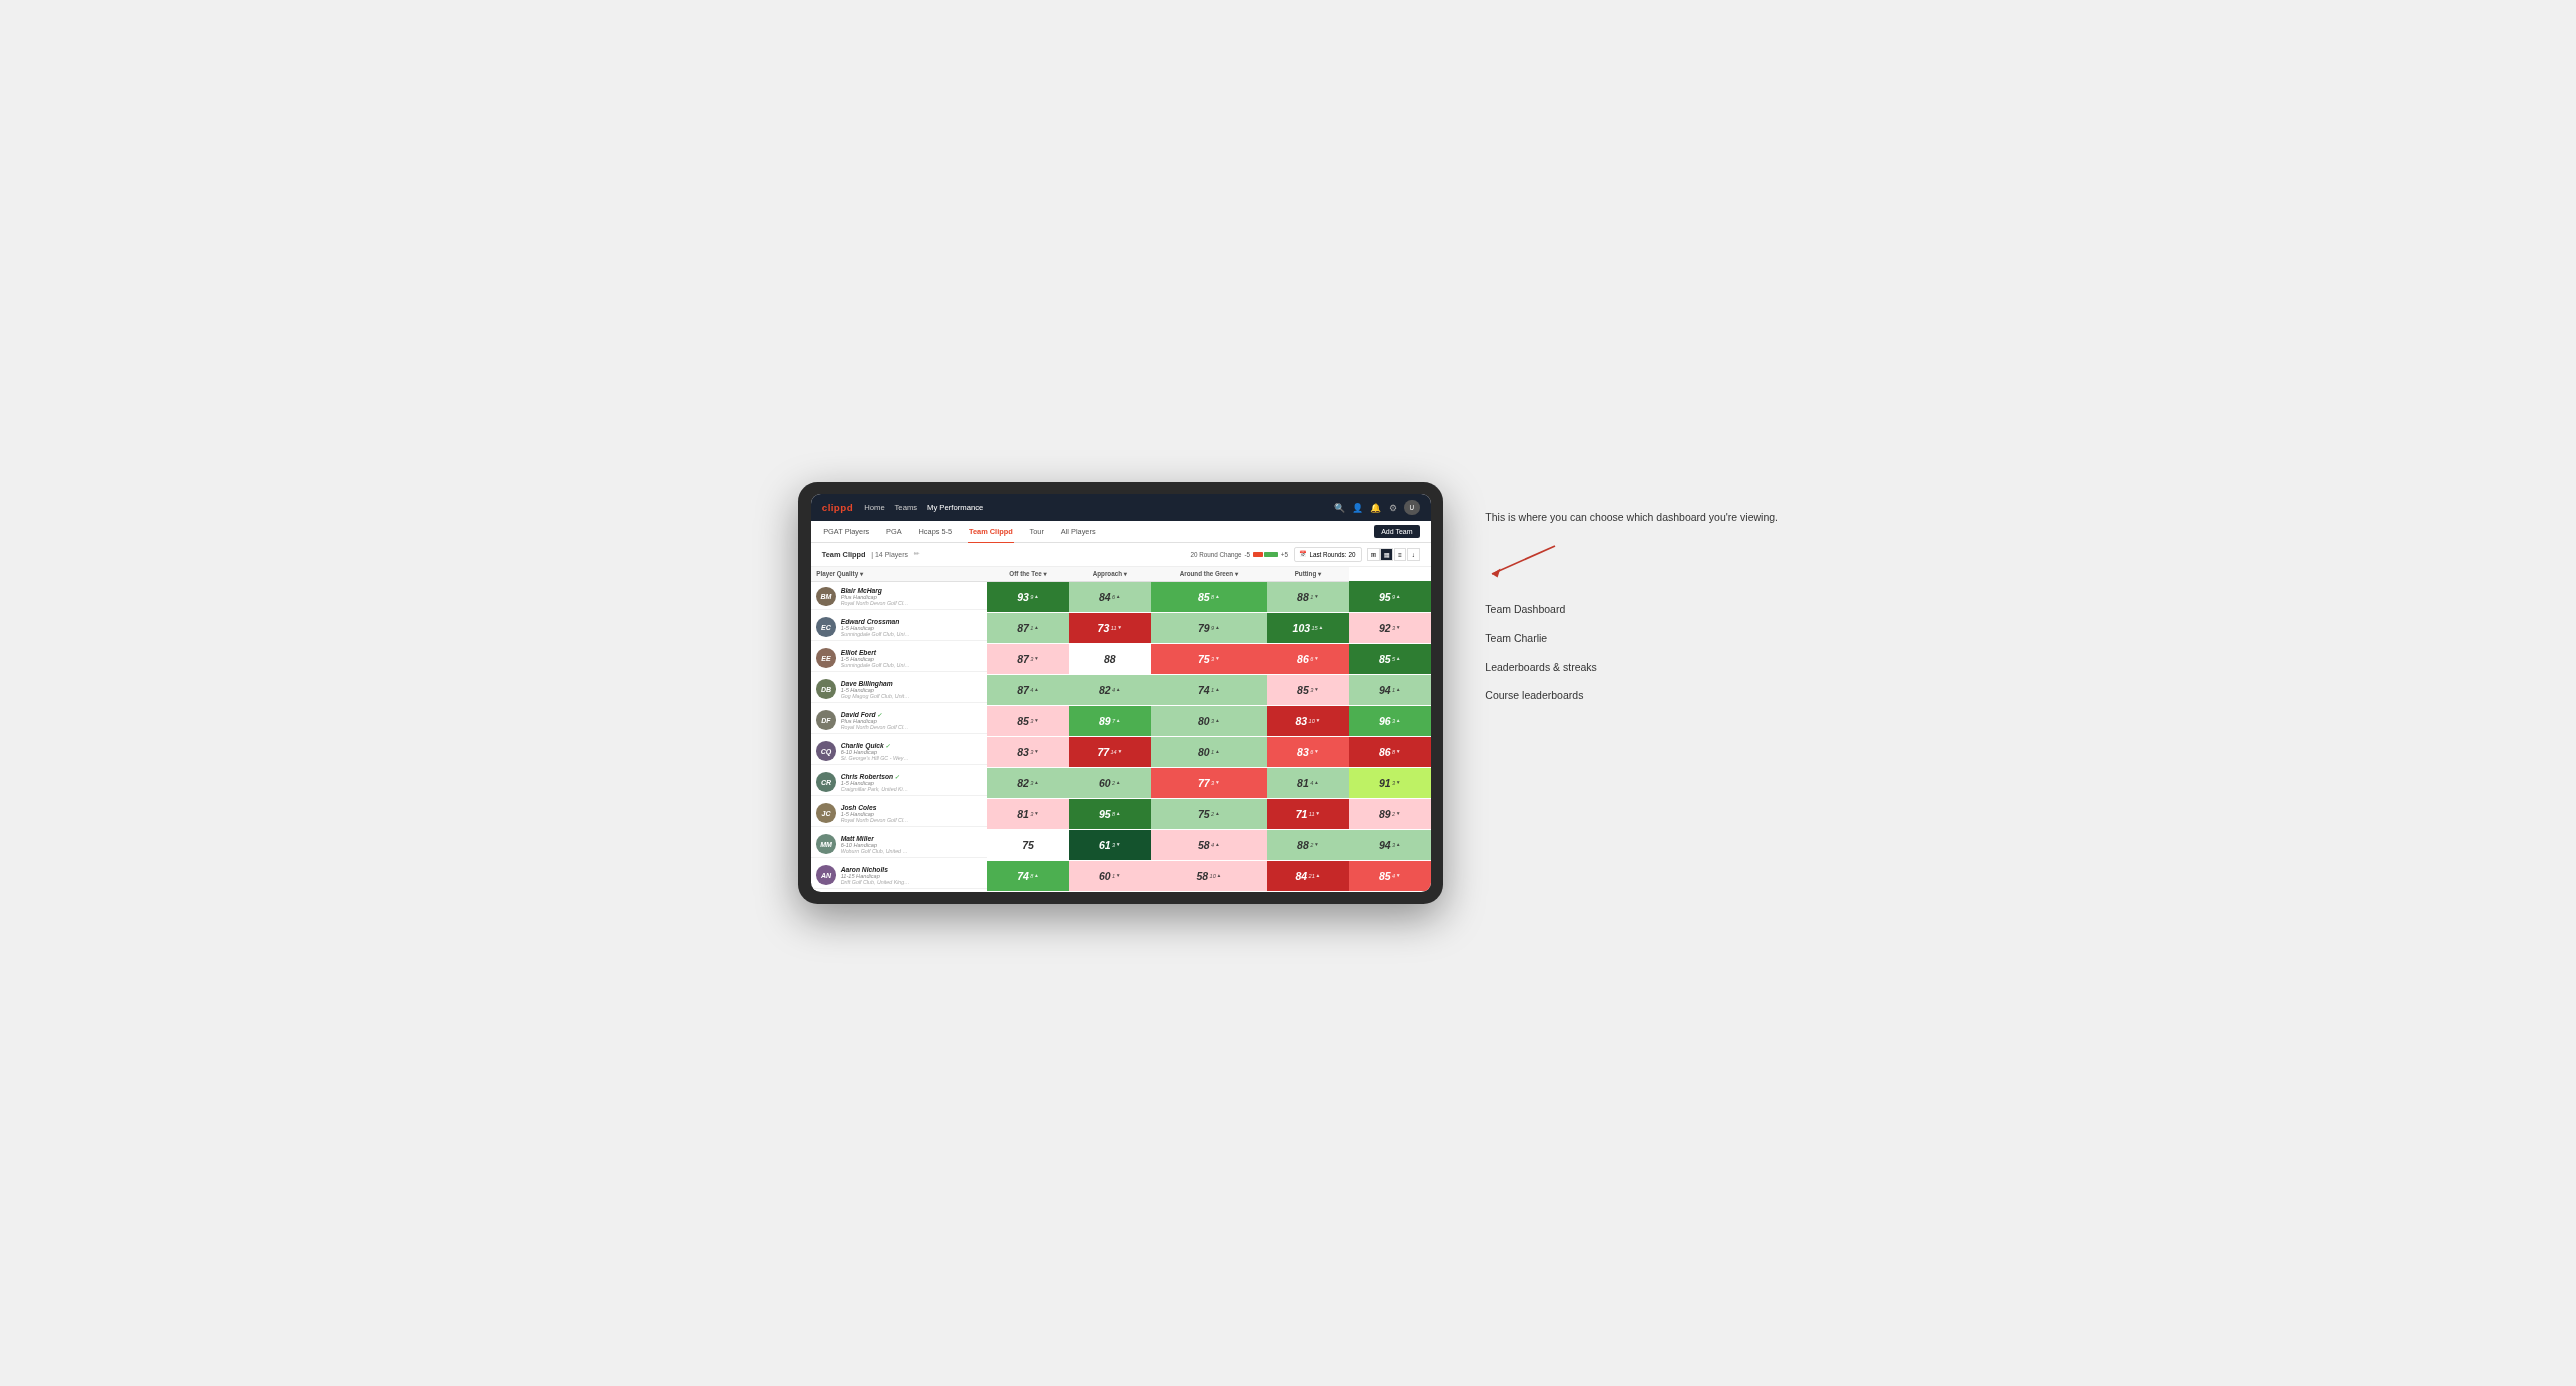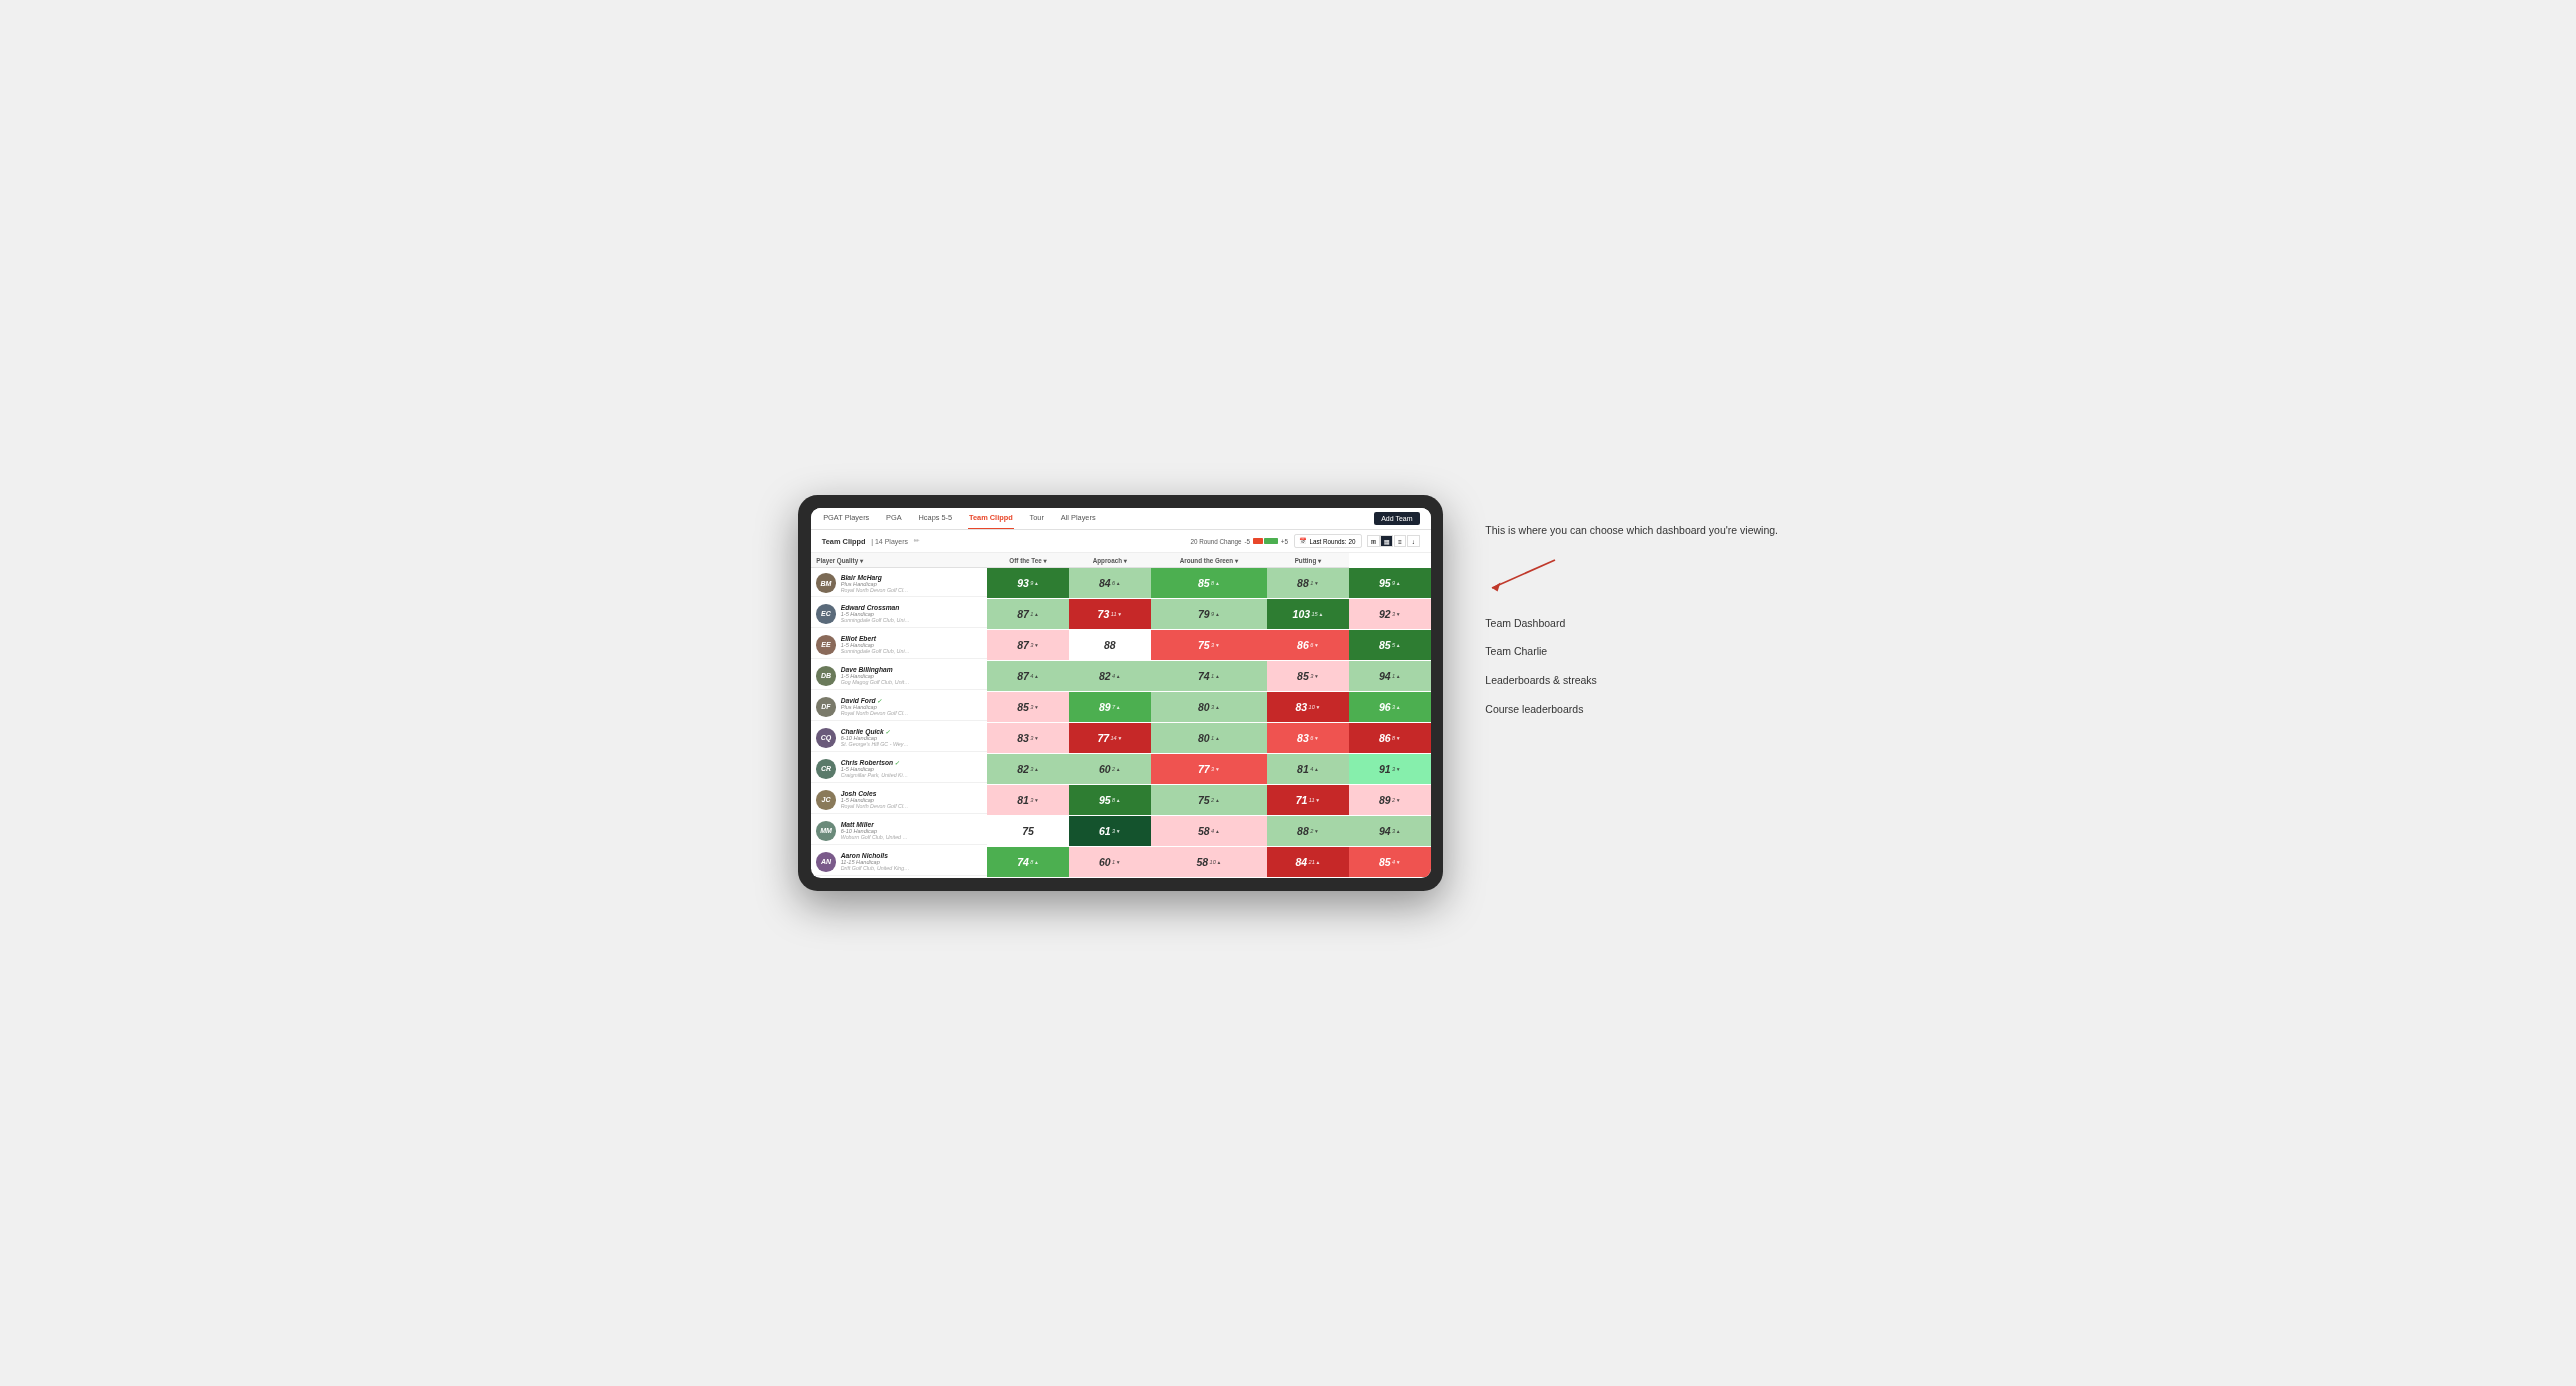--- a/index.html
+++ b/index.html
@@ -296,20 +296,35 @@
     td { padding: 0; border: none; font-style: italic; }
   </style>
 </head>
 <body>
 
 <div class="page-wrapper">
 
   <div class="tablet-frame">
     <div class="tablet-screen">
 
+      <div class="nav-bar">
+        <span class="nav-logo">clippd</span>
+        <div class="nav-links">
+          <span class="nav-link">Home</span>
+          <span class="nav-link">Teams</span>
+          <span class="nav-link active">My Performance</span>
+        </div>
+        <div class="nav-icons">
+          <span class="nav-icon">🔍</span>
+          <span class="nav-icon">👤</span>
+          <span class="nav-icon">🔔</span>
+          <span class="nav-icon">⚙</span>
+          <div class="avatar-circle">U</div>
+        </div>
+      </div>
 
       <div class="sub-nav">
         <span class="sub-nav-link">PGAT Players</span>
         <span class="sub-nav-link">PGA</span>
         <span class="sub-nav-link">Hcaps 5-5</span>
         <span class="sub-nav-link active">Team Clippd</span>
         <span class="sub-nav-link">Tour</span>
         <span class="sub-nav-link">All Players</span>
         <div class="sub-nav-spacer"></div>
         <button class="add-team-btn">Add Team</button>
@@ -649,21 +664,21 @@
         <span class="score-delta" style="color:#fff;opacity:0.85">3<span class="arrow">▼</span></span>
       </div>
     </td>
                 <td class="score-cell">
       <div class="score-inner" style="background:#a5d6a7">
         <span class="score-num" style="color:#333">81</span>
         <span class="score-delta" style="color:#333;opacity:0.85">4<span class="arrow">▲</span></span>
       </div>
     </td>
                 <td class="score-cell">
-      <div class="score-inner" style="background:#86efac">
+      <div class="score-inner" style="background:#bef264">
         <span class="score-num" style="color:#333">91</span>
         <span class="score-delta" style="color:#333;opacity:0.85">3<span class="arrow">▼</span></span>
       </div>
     </td>
               </tr>
               <tr>
                 <td>
     <div class="player-cell">
       <div class="player-avatar" style="background:#8a7a5a">JC</div>
       <div class="player-info">

